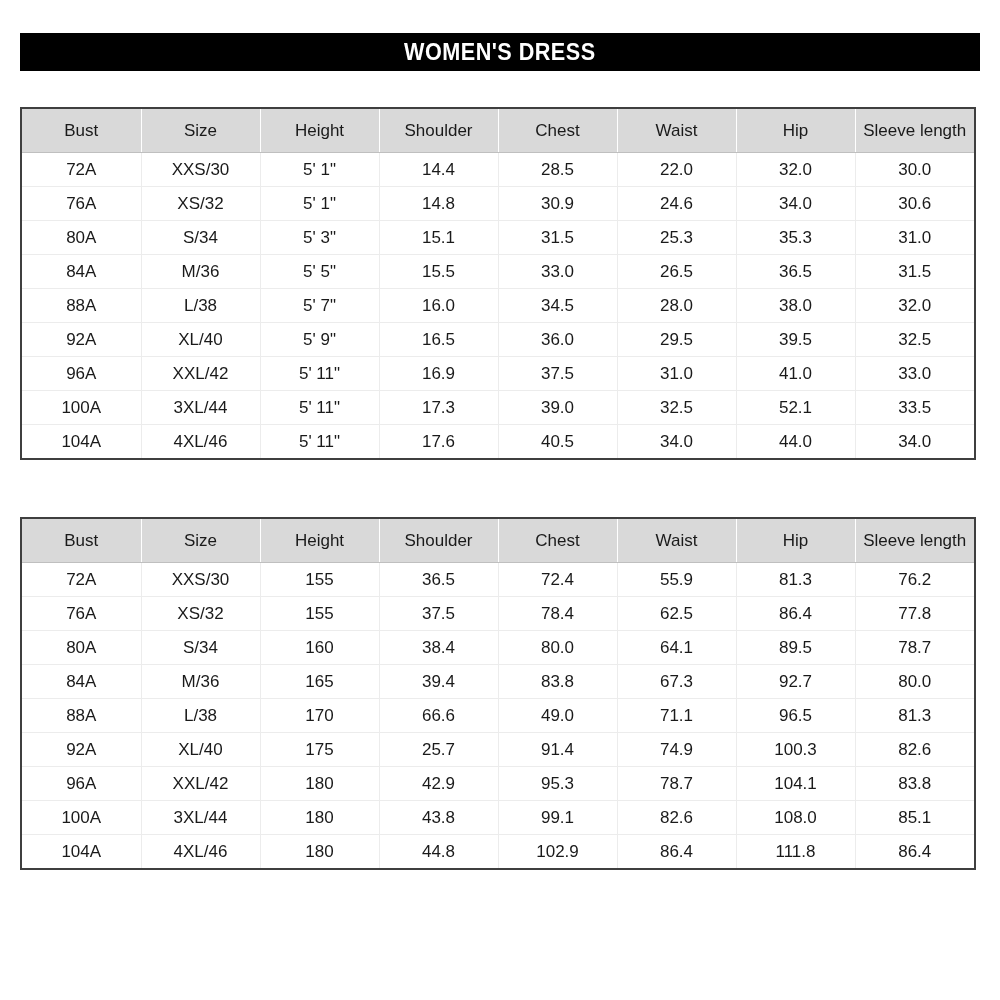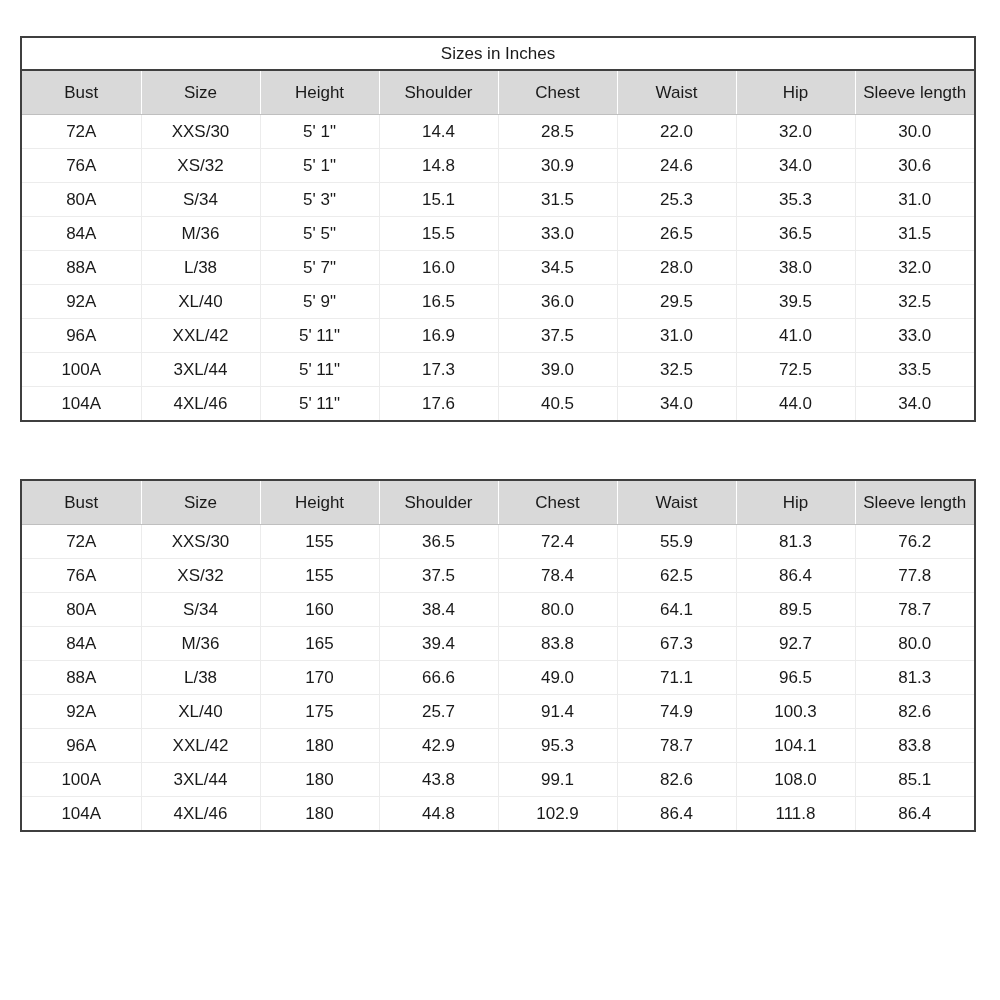--- a/index.html
+++ b/index.html
@@ -69,149 +69,151 @@
     padding:0;
   }
   td:last-child{border-right:none;margin-top:40px;}
   tbody tr:last-child td{border-bottom:none;}
 </style>
 </head>
 <body>
 
 <div class="page">
 
-
-  <section class="size-table">
-    <div class="table-title">Sizes in Inches</div>
-    <table>
-      <thead>
-        <tr>
-          <th>Bust</th>
-          <th>Size</th>
-          <th>Height</th>
-          <th>Shoulder</th>
-          <th>Chest</th>
-          <th>Waist</th>
-          <th>Hip</th>
-          <th>Sleeve length</th>
-        </tr>
-      </thead>
-      <tbody>
-          <tr>
-            <td>72A</td>
-            <td>XXS/30</td>
-            <td>5' 1"</td>
-            <td>14.4</td>
-            <td>28.5</td>
-            <td>22.0</td>
-            <td>32.0</td>
-            <td>30.0</td>
-          </tr>
-          <tr>
-            <td>76A</td>
-            <td>XS/32</td>
-            <td>5' 1"</td>
-            <td>14.8</td>
-            <td>30.9</td>
-            <td>24.6</td>
-            <td>34.0</td>
-            <td>30.6</td>
-          </tr>
-          <tr>
-            <td>80A</td>
-            <td>S/34</td>
-            <td>5' 3"</td>
-            <td>15.1</td>
-            <td>31.5</td>
-            <td>25.3</td>
-            <td>35.3</td>
-            <td>31.0</td>
-          </tr>
-          <tr>
-            <td>84A</td>
-            <td>M/36</td>
-            <td>5' 5"</td>
-            <td>15.5</td>
-            <td>33.0</td>
-            <td>26.5</td>
-            <td>36.5</td>
-            <td>31.5</td>
-          </tr>
-          <tr>
-            <td>88A</td>
-            <td>L/38</td>
-            <td>5' 7"</td>
-            <td>16.0</td>
-            <td>34.5</td>
-            <td>28.0</td>
-            <td>38.0</td>
-            <td>32.0</td>
-          </tr>
-          <tr>
-            <td>92A</td>
-            <td>XL/40</td>
-            <td>5' 9"</td>
-            <td>16.5</td>
-            <td>36.0</td>
-            <td>29.5</td>
-            <td>39.5</td>
-            <td>32.5</td>
-          </tr>
-          <tr>
-            <td>96A</td>
-            <td>XXL/42</td>
-            <td>5' 11"</td>
-            <td>16.9</td>
-            <td>37.5</td>
-            <td>31.0</td>
-            <td>41.0</td>
-            <td>33.0</td>
-          </tr>
-          <tr>
-            <td>100A</td>
-            <td>3XL/44</td>
-            <td>5' 11"</td>
-            <td>17.3</td>
-            <td>39.0</td>
-            <td>32.5</td>
-            <td>72.5</td>
-            <td>33.5</td>
-          </tr>
-          <tr>
-            <td>104A</td>
-            <td>4XL/46</td>
-            <td>5' 11"</td>
-            <td>17.6</td>
-            <td>40.5</td>
-            <td>34.0</td>
-            <td>44.0</td>
-            <td>34.0</td>
-          </tr>
-        </tbody>
-    </table>
-  </section>
+  <div class="banner">
+    <span class="banner-text">WOMEN'S DRESS</span>
+  </div>
 
   <section class="size-table">
     <table>
       <thead>
         <tr>
           <th>Bust</th>
           <th>Size</th>
           <th>Height</th>
           <th>Shoulder</th>
           <th>Chest</th>
           <th>Waist</th>
           <th>Hip</th>
           <th>Sleeve length</th>
         </tr>
       </thead>
       <tbody>
           <tr>
             <td>72A</td>
             <td>XXS/30</td>
+            <td>5' 1"</td>
+            <td>14.4</td>
+            <td>28.5</td>
+            <td>22.0</td>
+            <td>32.0</td>
+            <td>30.0</td>
+          </tr>
+          <tr>
+            <td>76A</td>
+            <td>XS/32</td>
+            <td>5' 1"</td>
+            <td>14.8</td>
+            <td>30.9</td>
+            <td>24.6</td>
+            <td>34.0</td>
+            <td>30.6</td>
+          </tr>
+          <tr>
+            <td>80A</td>
+            <td>S/34</td>
+            <td>5' 3"</td>
+            <td>15.1</td>
+            <td>31.5</td>
+            <td>25.3</td>
+            <td>35.3</td>
+            <td>31.0</td>
+          </tr>
+          <tr>
+            <td>84A</td>
+            <td>M/36</td>
+            <td>5' 5"</td>
+            <td>15.5</td>
+            <td>33.0</td>
+            <td>26.5</td>
+            <td>36.5</td>
+            <td>31.5</td>
+          </tr>
+          <tr>
+            <td>88A</td>
+            <td>L/38</td>
+            <td>5' 7"</td>
+            <td>16.0</td>
+            <td>34.5</td>
+            <td>28.0</td>
+            <td>38.0</td>
+            <td>32.0</td>
+          </tr>
+          <tr>
+            <td>92A</td>
+            <td>XL/40</td>
+            <td>5' 9"</td>
+            <td>16.5</td>
+            <td>36.0</td>
+            <td>29.5</td>
+            <td>39.5</td>
+            <td>32.5</td>
+          </tr>
+          <tr>
+            <td>96A</td>
+            <td>XXL/42</td>
+            <td>5' 11"</td>
+            <td>16.9</td>
+            <td>37.5</td>
+            <td>31.0</td>
+            <td>41.0</td>
+            <td>33.0</td>
+          </tr>
+          <tr>
+            <td>100A</td>
+            <td>3XL/44</td>
+            <td>5' 11"</td>
+            <td>17.3</td>
+            <td>39.0</td>
+            <td>32.5</td>
+            <td>52.1</td>
+            <td>33.5</td>
+          </tr>
+          <tr>
+            <td>104A</td>
+            <td>4XL/46</td>
+            <td>5' 11"</td>
+            <td>17.6</td>
+            <td>40.5</td>
+            <td>34.0</td>
+            <td>44.0</td>
+            <td>34.0</td>
+          </tr>
+        </tbody>
+    </table>
+  </section>
+
+  <section class="size-table">
+    <table>
+      <thead>
+        <tr>
+          <th>Bust</th>
+          <th>Size</th>
+          <th>Height</th>
+          <th>Shoulder</th>
+          <th>Chest</th>
+          <th>Waist</th>
+          <th>Hip</th>
+          <th>Sleeve length</th>
+        </tr>
+      </thead>
+      <tbody>
+          <tr>
+            <td>72A</td>
+            <td>XXS/30</td>
             <td>155</td>
             <td>36.5</td>
             <td>72.4</td>
             <td>55.9</td>
             <td>81.3</td>
             <td>76.2</td>
           </tr>
           <tr>
             <td>76A</td>
             <td>XS/32</td>

